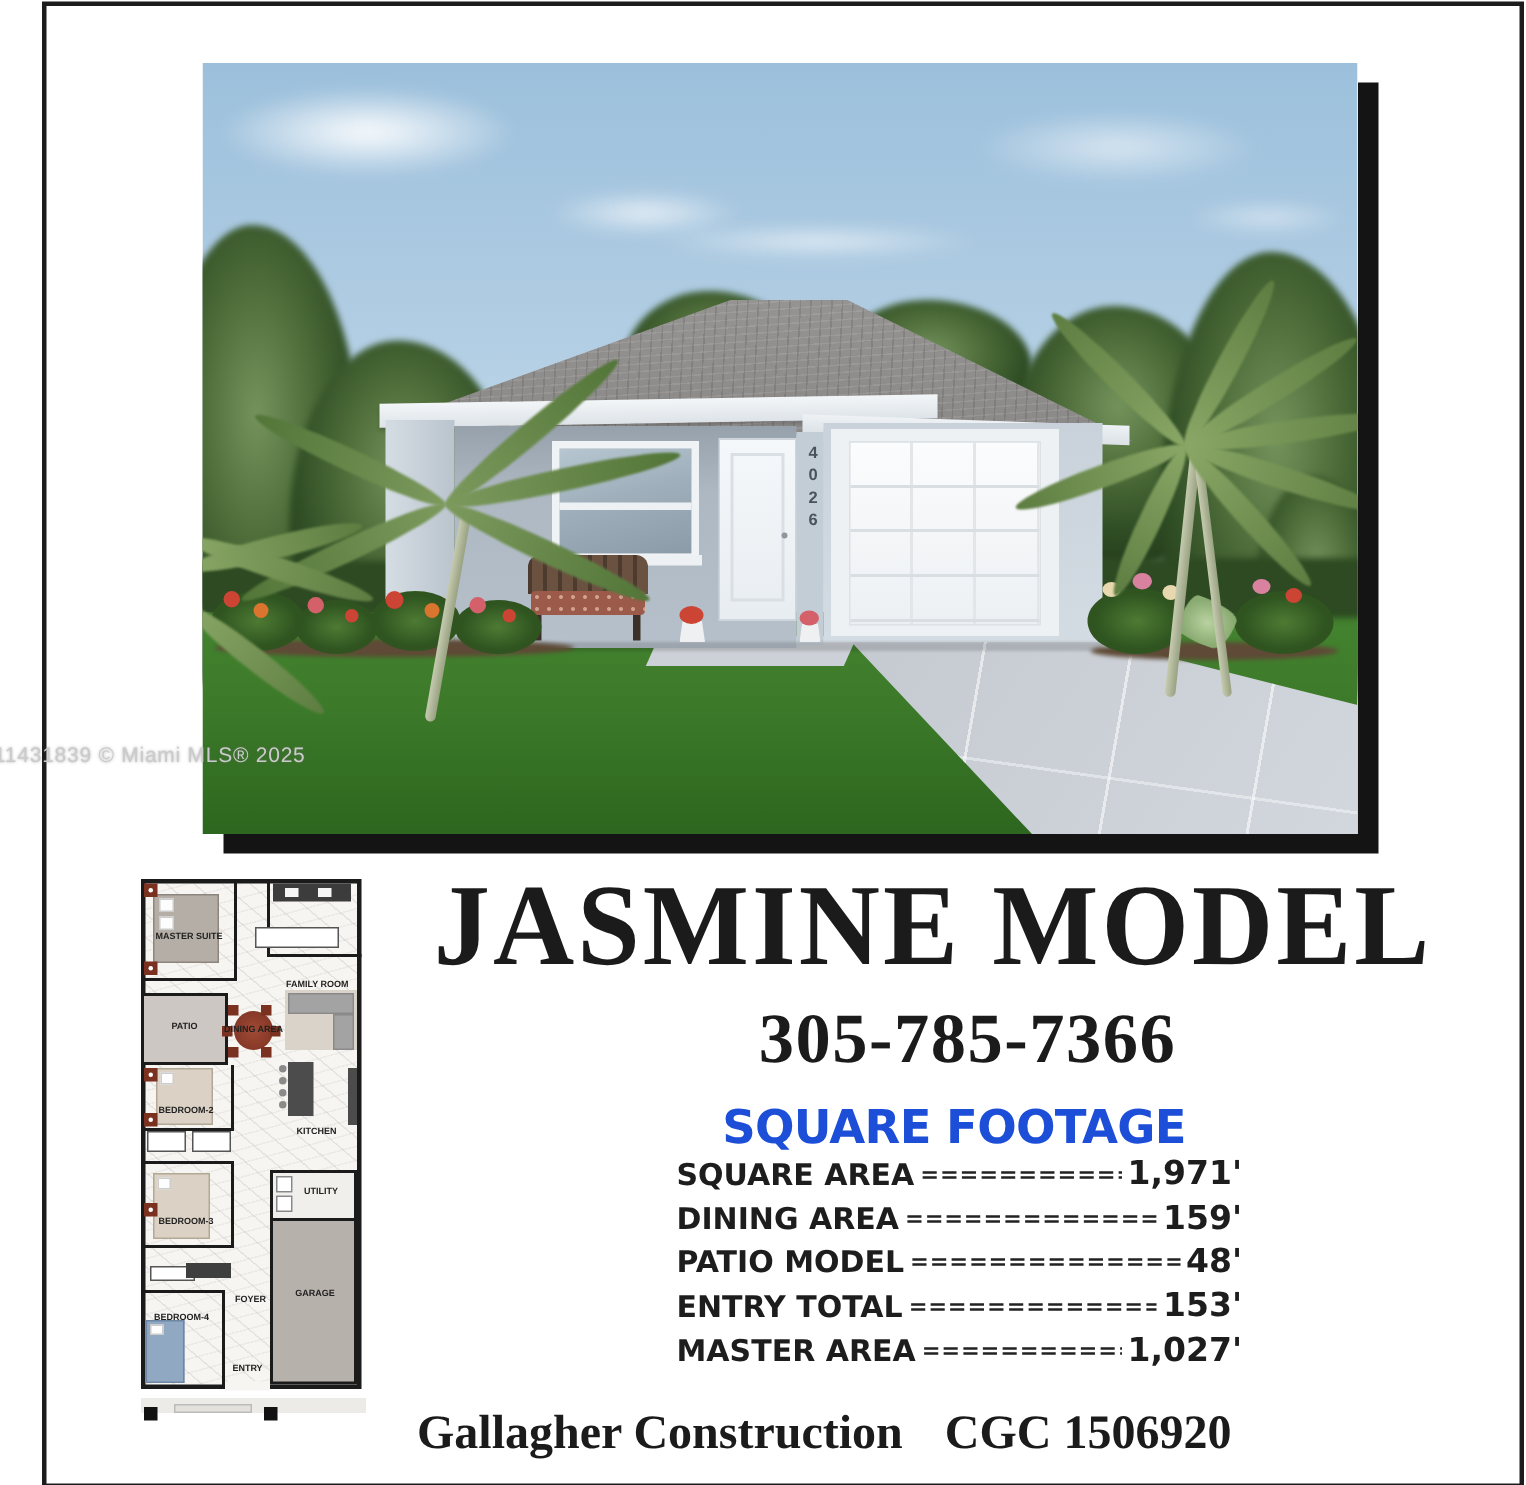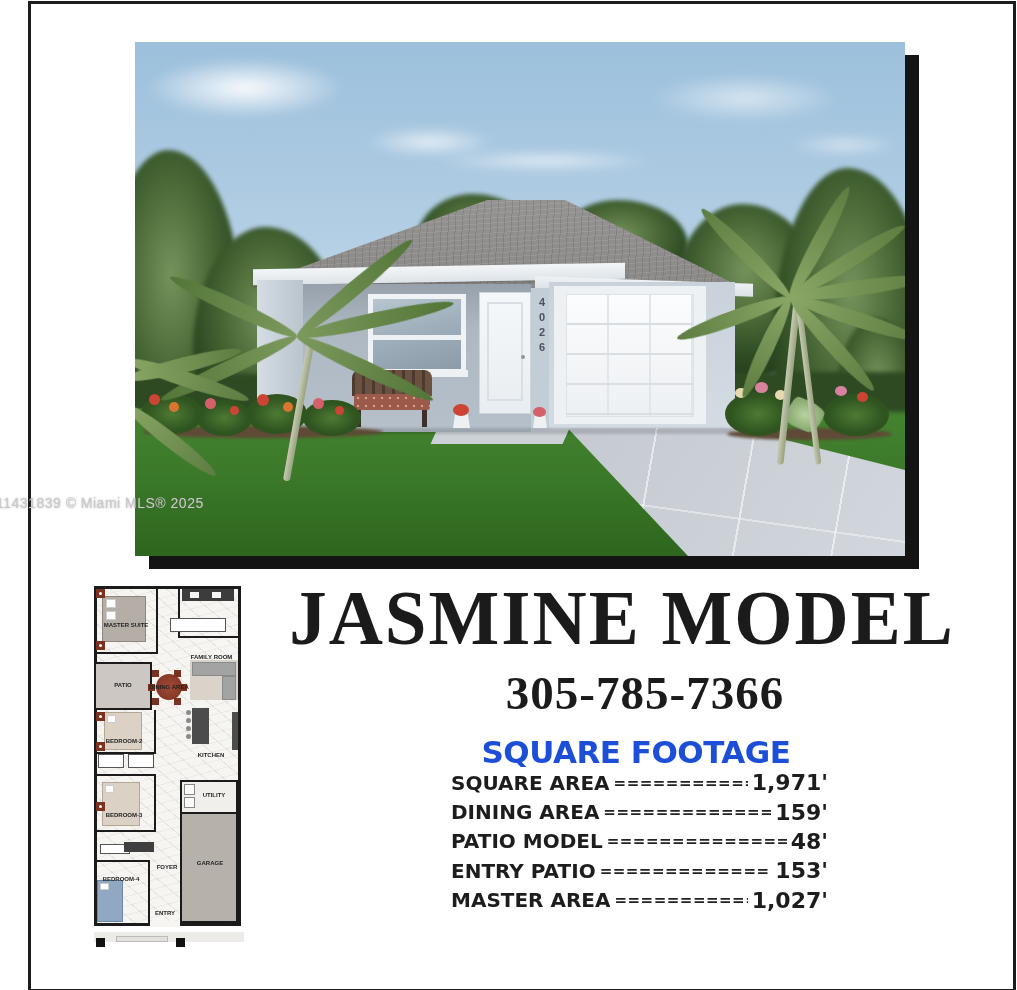--- a/index.html
+++ b/index.html
@@ -343,24 +343,28 @@
       <span class="rowLbl">DINING AREA</span>
       <span class="rowLead">================================================</span>
       <span class="rowVal">159'</span>
     </div>
     <div class="row">
       <span class="rowLbl">PATIO MODEL</span>
       <span class="rowLead">================================================</span>
       <span class="rowVal">48'</span>
     </div>
     <div class="row">
-      <span class="rowLbl">ENTRY PATIO</span>
+      <span class="rowLbl">ENTRY TOTAL</span>
       <span class="rowLead">================================================</span>
       <span class="rowVal">153'</span>
     </div>
     <div class="row">
       <span class="rowLbl">MASTER AREA</span>
       <span class="rowLead">================================================</span>
       <span class="rowVal">1,027'</span>
     </div>
   </div>
 
+  <div class="footer">
+    <span>Gallagher Construction</span>
+    <span>CGC 1506920</span>
+  </div>
 </div>
 
 </body></html>

